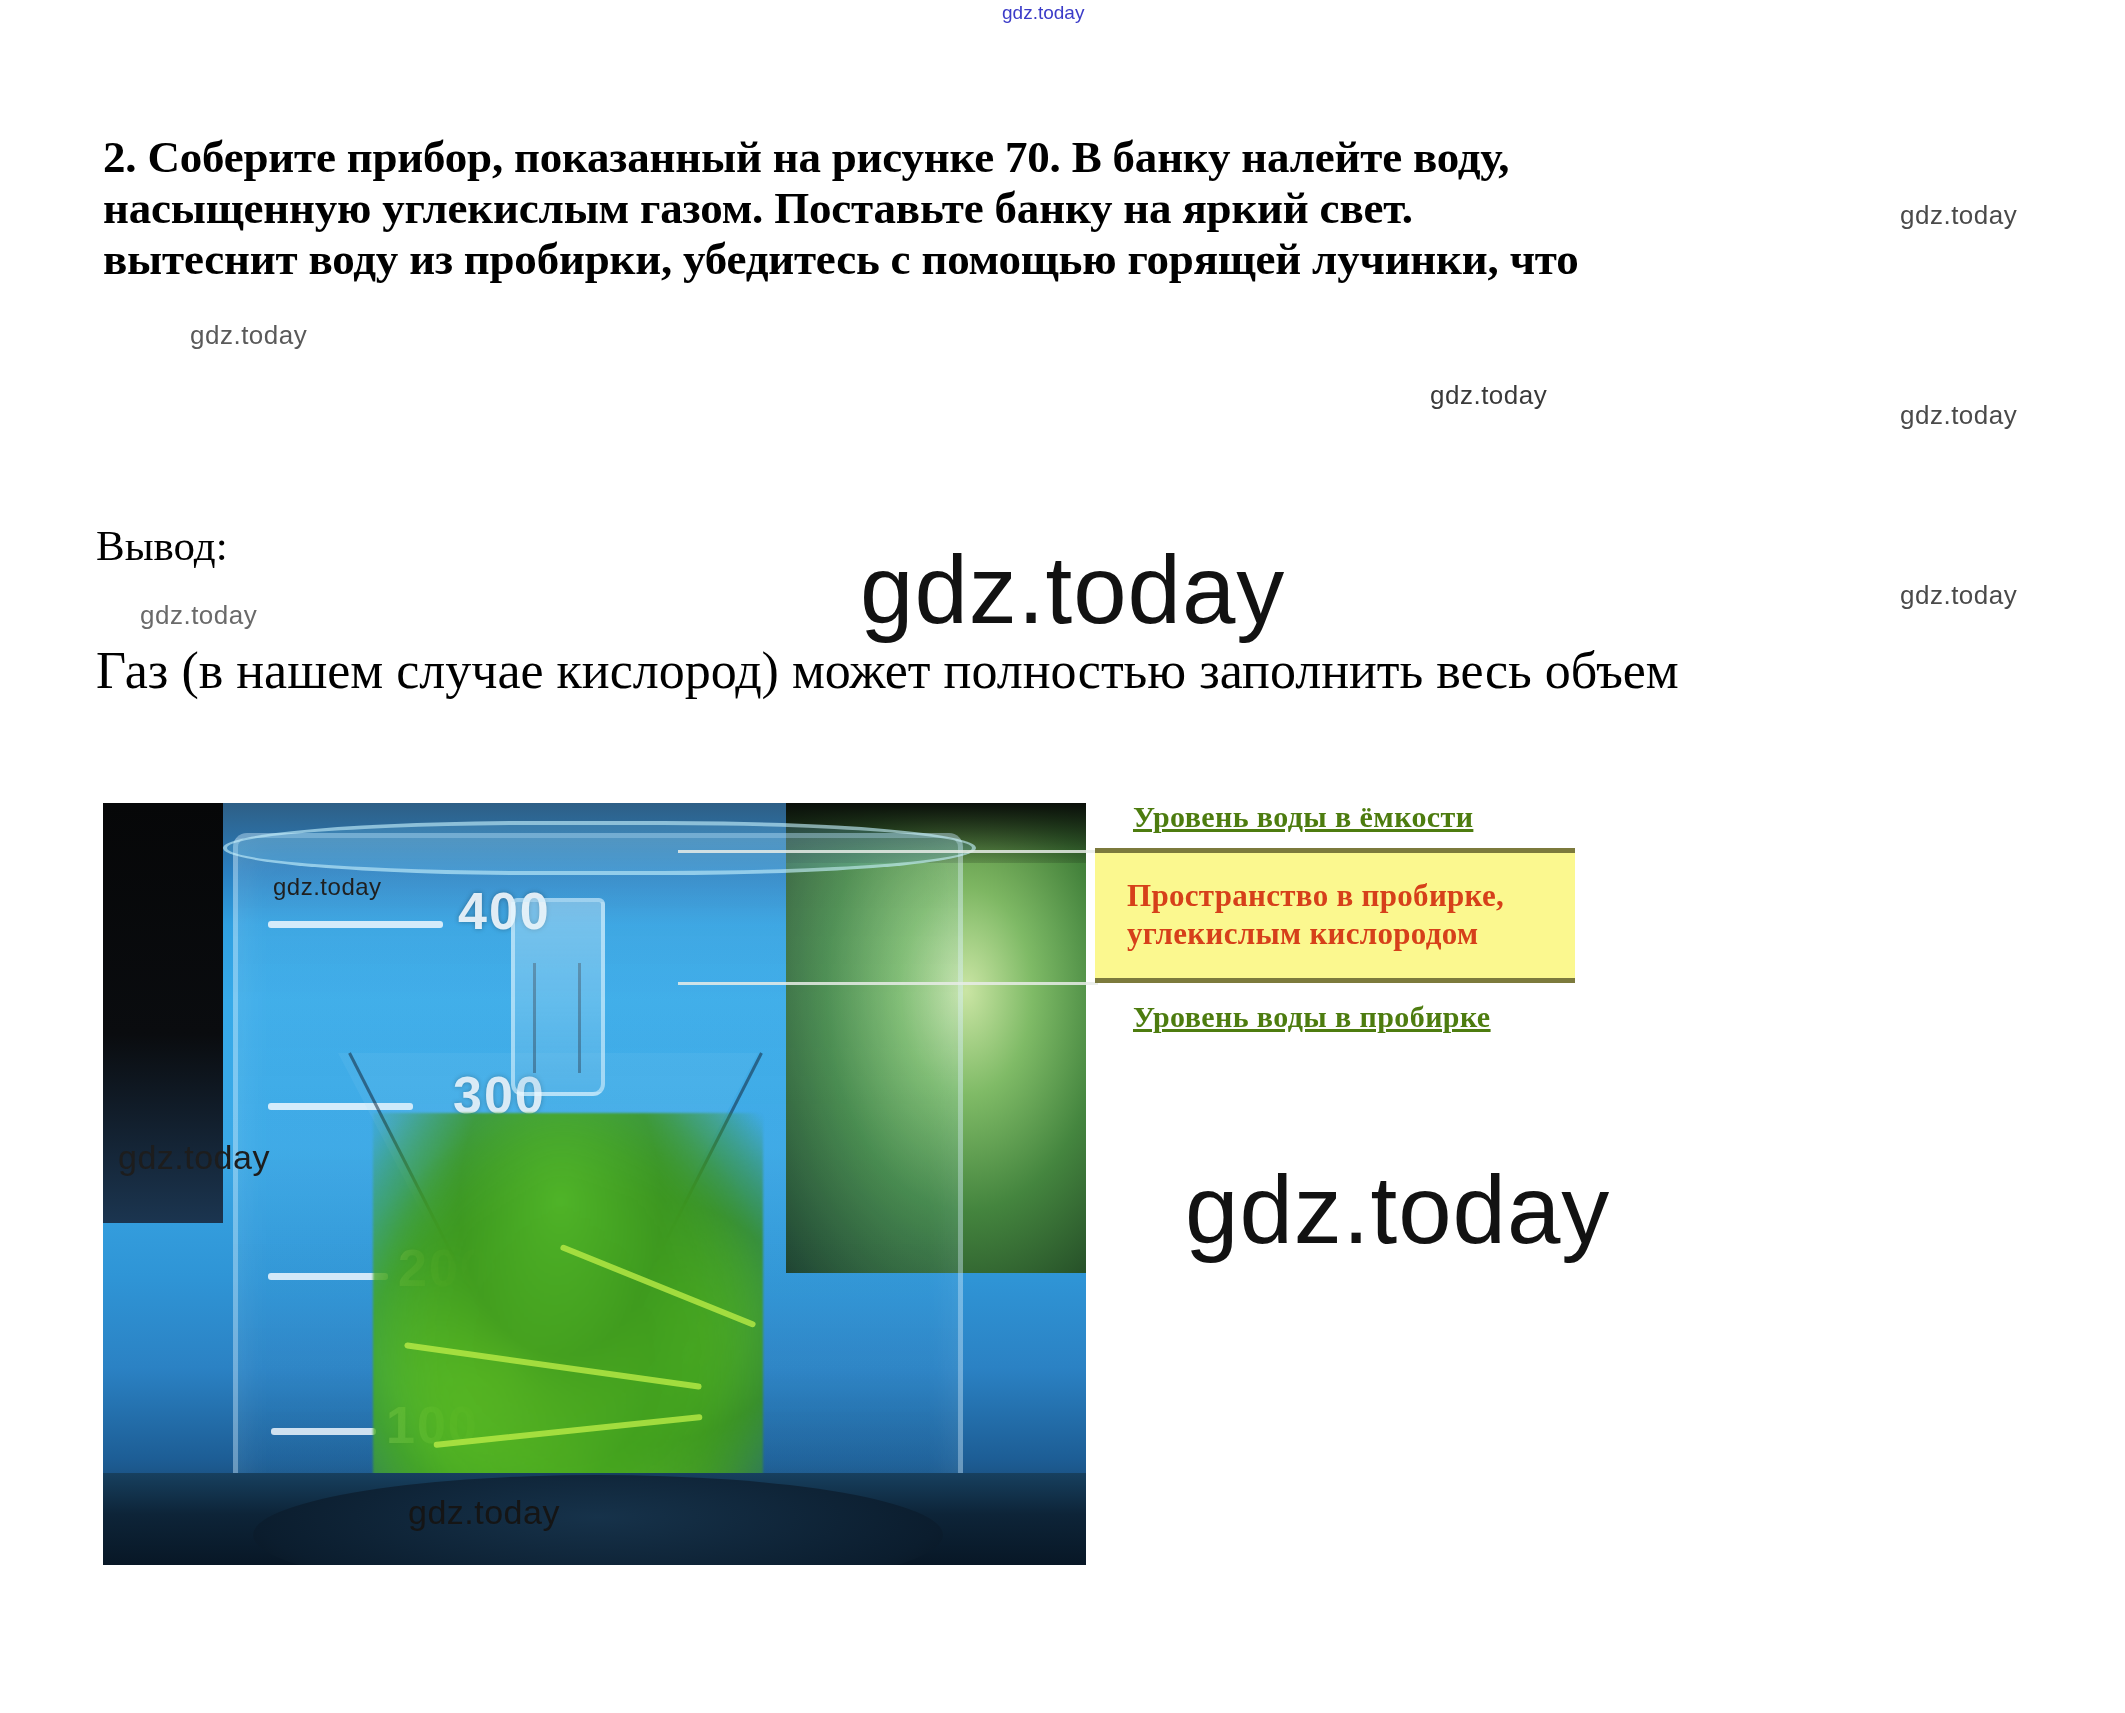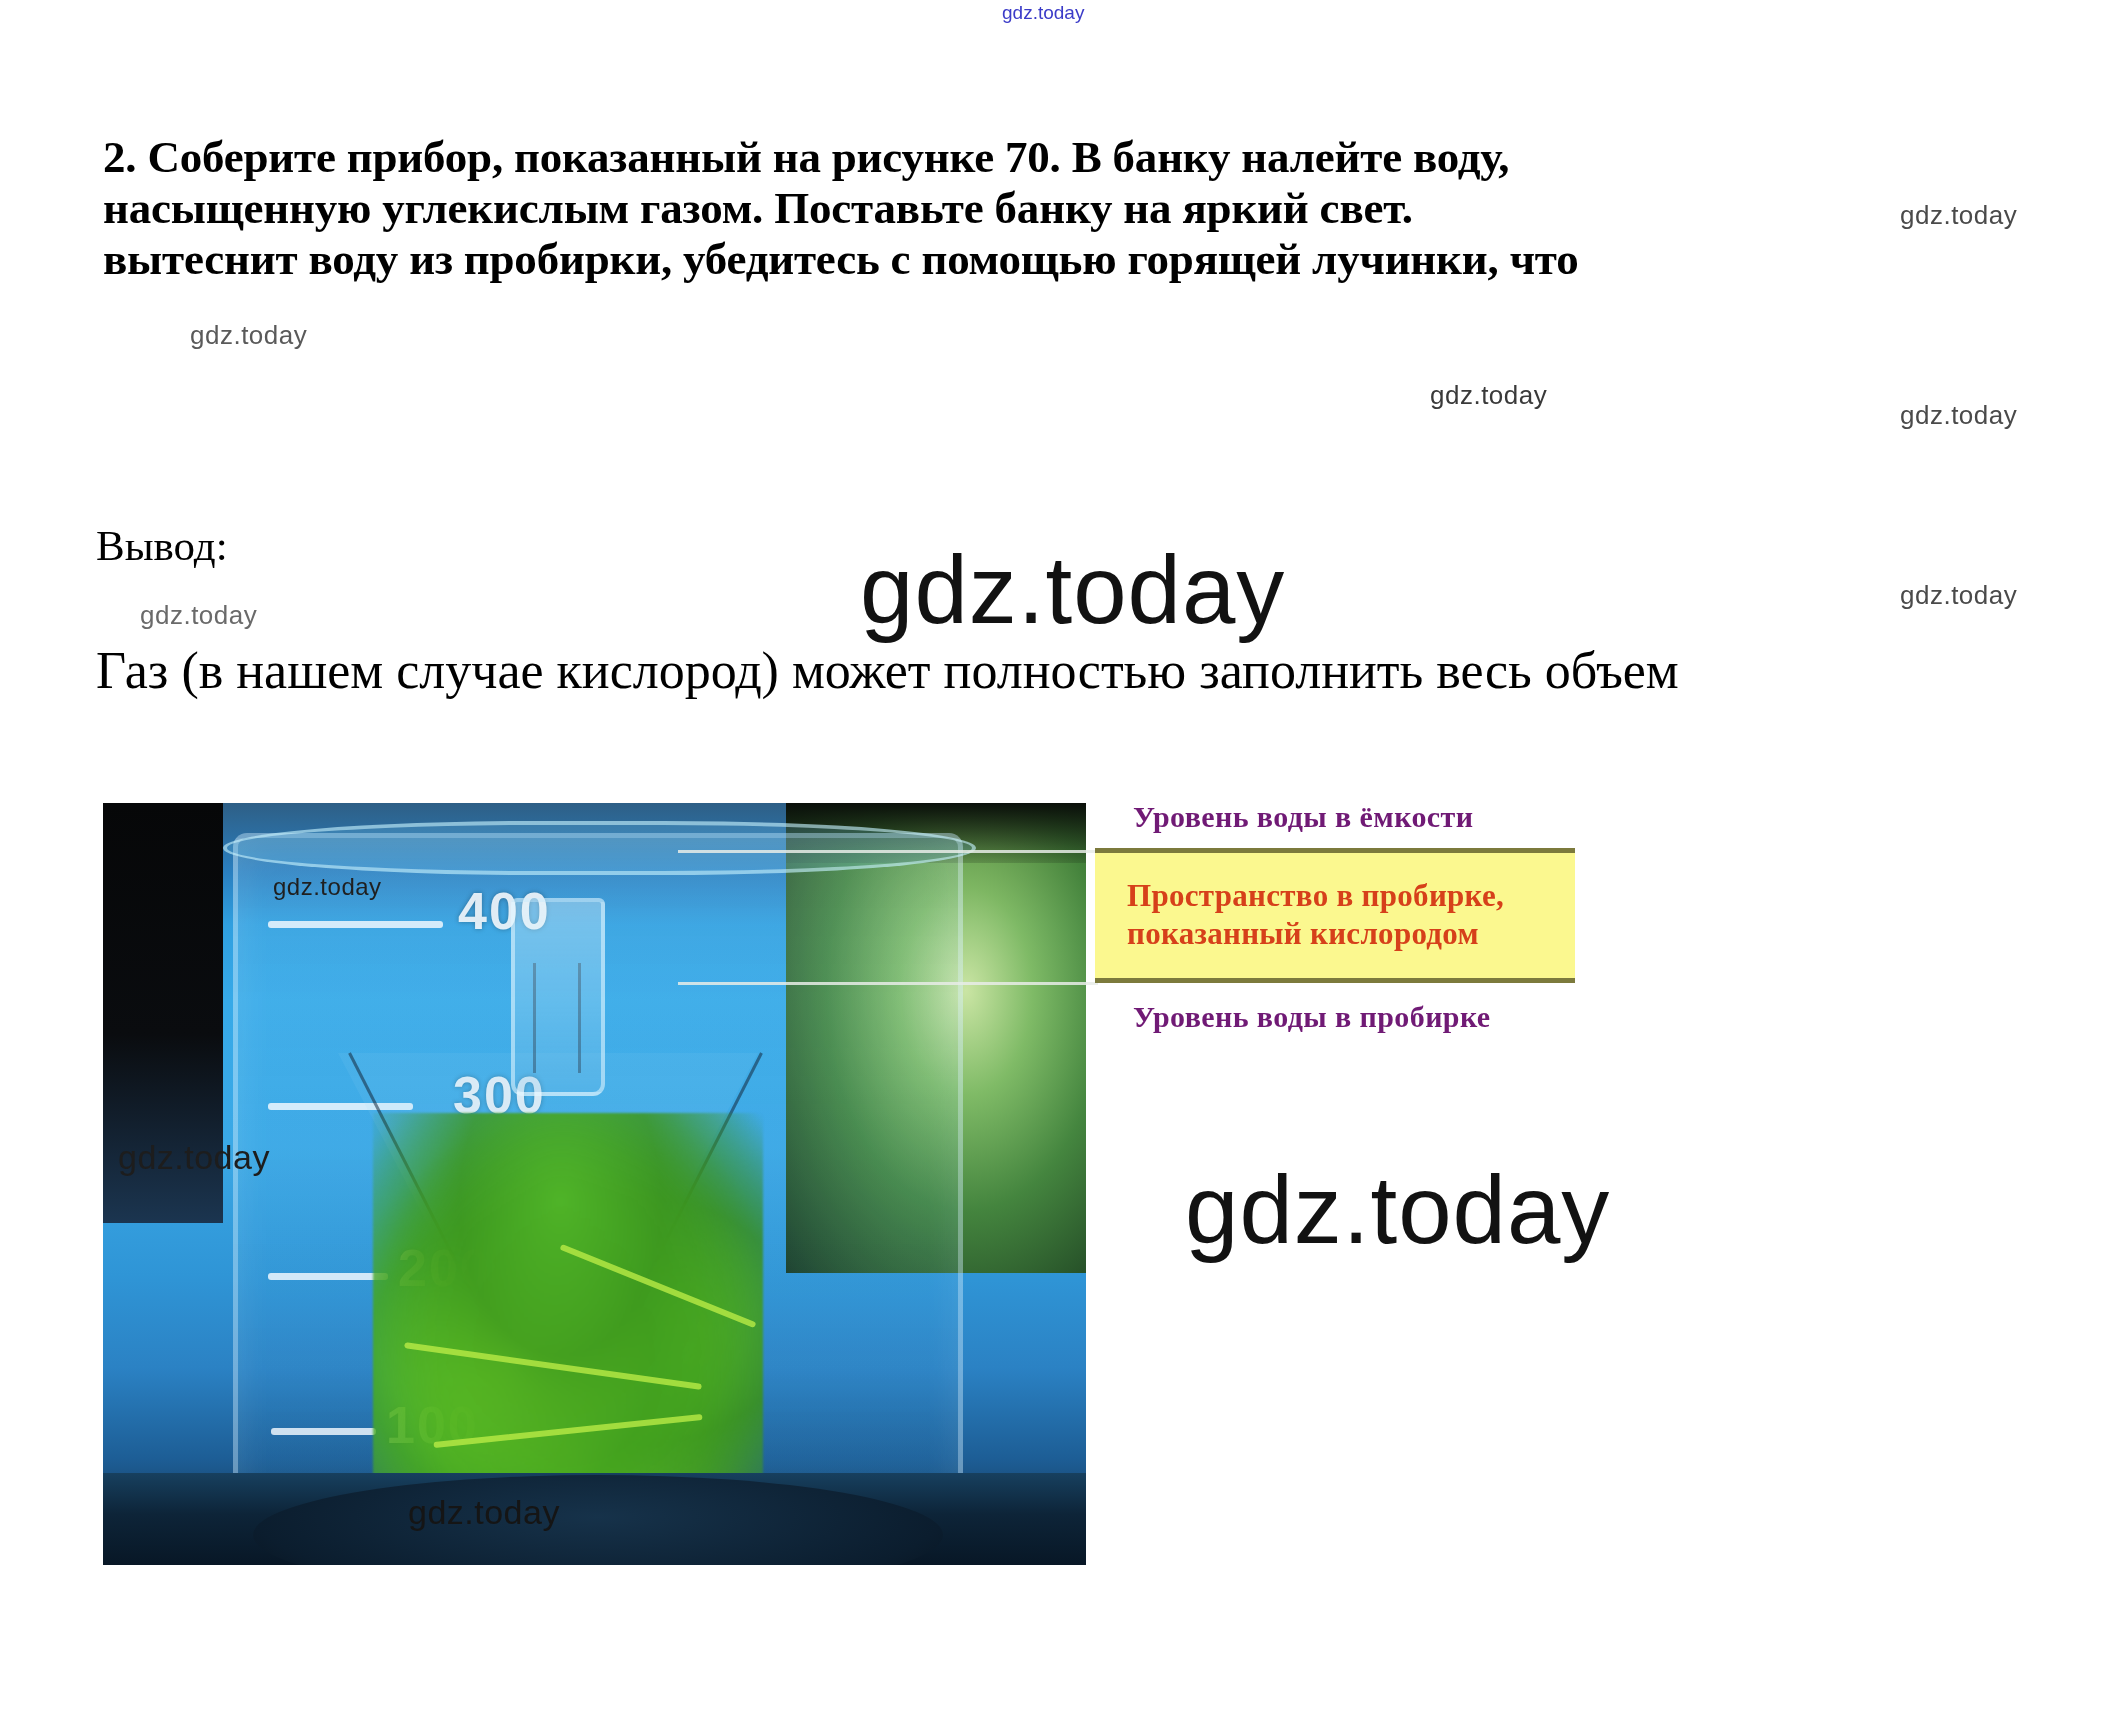--- a/index.html
+++ b/index.html
@@ -221,23 +221,24 @@
     height: 3px;
     background: rgba(232,236,232,0.85);
   }
 
   
   .fig-label {
     position: absolute;
     font-family: "Liberation Serif", "DejaVu Serif", serif;
     font-weight: bold;
     font-size: 30px;
-    color: #701a75;
+    color: #4d7c0f;
     letter-spacing: 0.4px;
     white-space: nowrap;
+    text-decoration: underline;
   }
   #label-vessel { left: 1030px; top: 0px; }
   #label-tube   { left: 1030px; top: 200px; }
 
   #callout {
     position: absolute;
     left: 992px;
     top: 48px;
     width: 480px;
     height: 135px;
@@ -327,18 +328,18 @@
   </div>
 
   <div class="leader" style="left:575px; top:50px;  width:420px;"></div>
   <div class="leader" style="left:575px; top:182px; width:420px;"></div>
 
   <div class="fig-label" id="label-vessel">Уровень воды в ёмкости</div>
 
   <div id="callout">
     <div class="co-inner">
       <span class="co-line">Пространство в пробирке,</span>
-      <span class="co-line">показанный кислородом</span>
+      <span class="co-line">углекислым кислородом</span>
     </div>
   </div>
 
   <div class="fig-label" id="label-tube">Уровень воды в пробирке</div>
 </div>
 
 </body></html>

